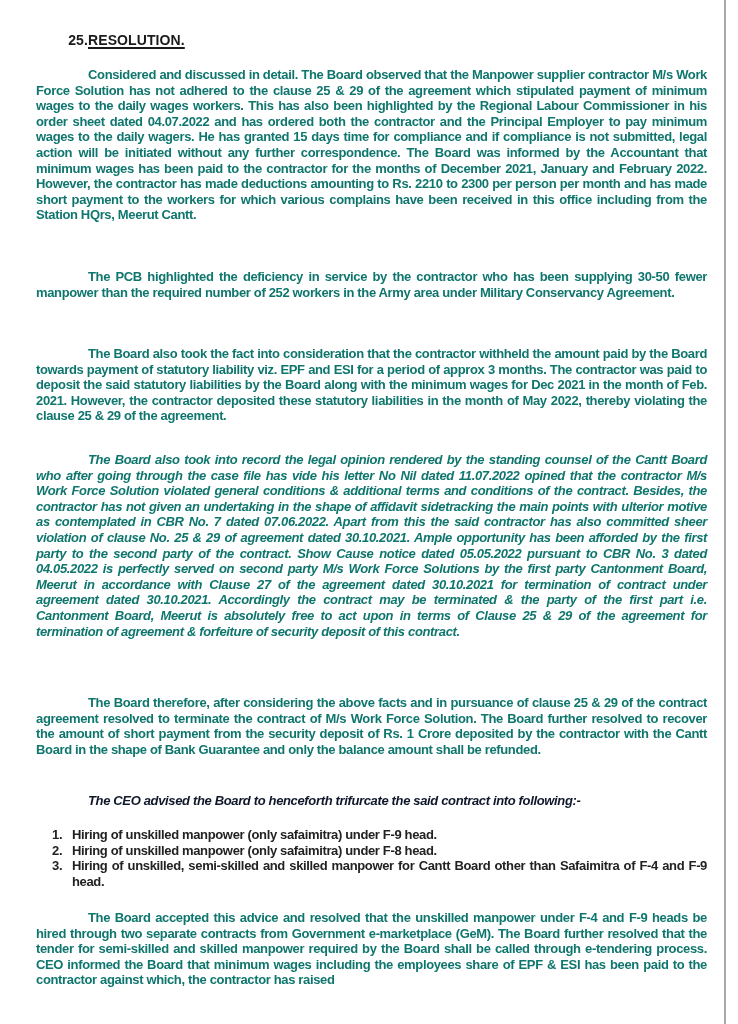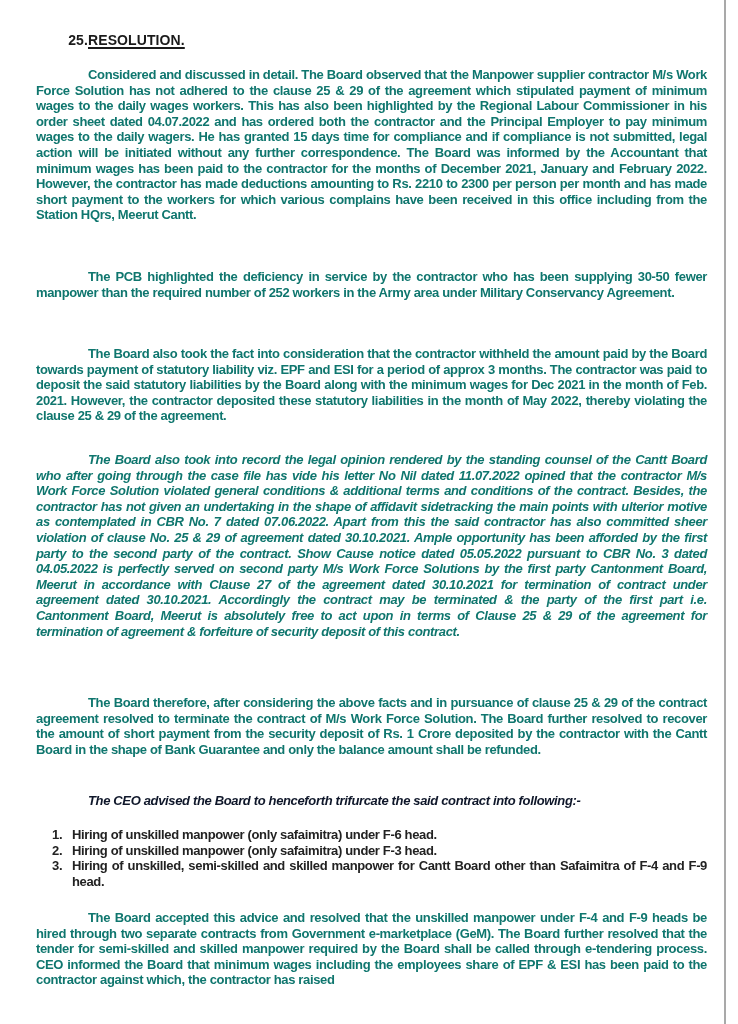--- a/index.html
+++ b/index.html
@@ -123,25 +123,25 @@
 
   <div class="para" style="top:695px;">
     <p>The Board therefore, after considering the above facts and in pursuance of clause 25 &amp; 29 of the contract agreement resolved to terminate the contract of M/s Work Force Solution. The Board further resolved to recover the amount of short payment from the security deposit of Rs. 1 Crore deposited by the contractor with the Cantt Board in the shape of Bank Guarantee and only the balance amount shall be refunded.</p>
   </div>
 
   <div class="intro" style="top:793px;">The CEO advised the Board to henceforth trifurcate the said contract into following:-</div>
 
   <ul class="list" style="top:827px;">
     <li>
       <span class="n">1.</span>
-      <span class="t">Hiring of unskilled manpower (only safaimitra) under F-6 head.</span>
+      <span class="t">Hiring of unskilled manpower (only safaimitra) under F-9 head.</span>
     </li>
     <li>
       <span class="n">2.</span>
-      <span class="t">Hiring of unskilled manpower (only safaimitra) under F-3 head.</span>
+      <span class="t">Hiring of unskilled manpower (only safaimitra) under F-8 head.</span>
     </li>
     <li>
       <span class="n">3.</span>
       <span class="t">Hiring of unskilled, semi-skilled and skilled manpower for Cantt Board other than Safaimitra of F-4 and F-9 head.</span>
     </li>
   </ul>
 
   <div class="para" style="top:910px;">
     <p>The Board accepted this advice and resolved that the unskilled manpower under F-4 and F-9 heads be hired through two separate contracts from Government e-marketplace (GeM). The Board further resolved that the tender for semi-skilled and skilled manpower required by the Board shall be called through e-tendering process. CEO informed the Board that minimum wages including the employees share of EPF &amp; ESI has been paid to the contractor against which, the contractor has raised</p>
   </div>

